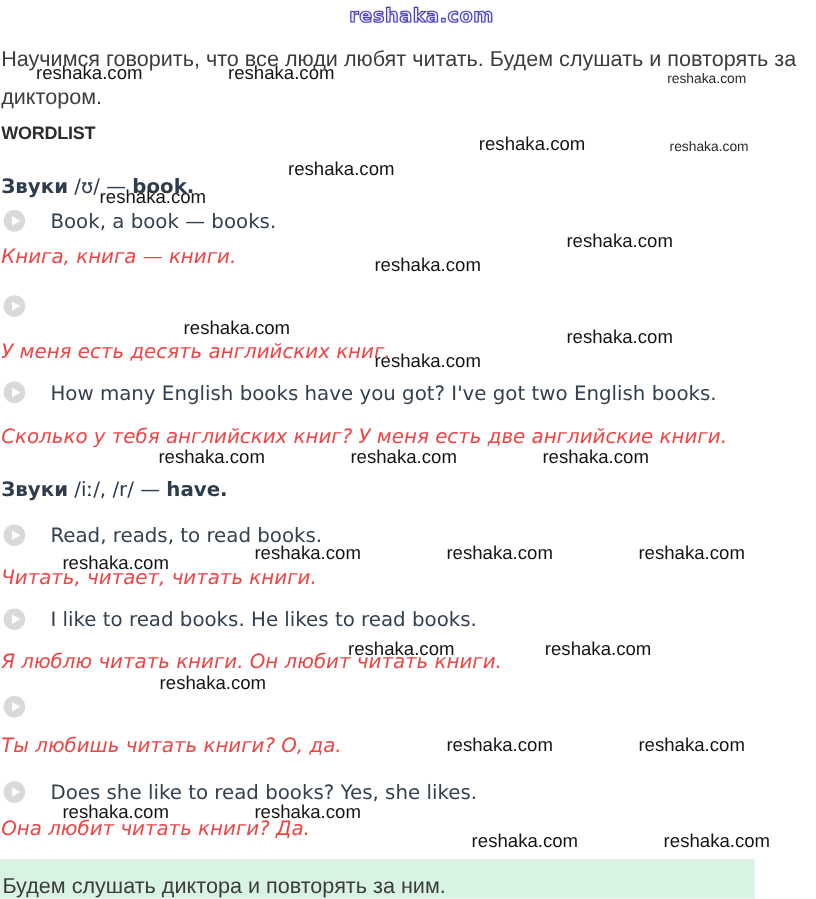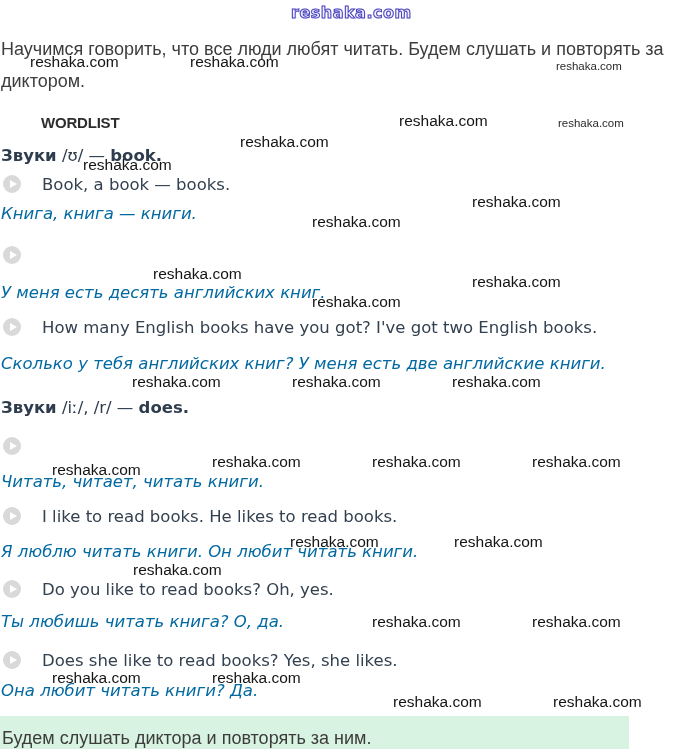--- a/index.html
+++ b/index.html
@@ -32,24 +32,23 @@
     text-shadow:0 0 1px #4a43bd;
     white-space:nowrap;
   }
   
   .intro{
     position:absolute;left:1px;top:33px;width:676px;
     font-size:18px;line-height:32px;
     color:#3d3d3d;
   }
   .wordlist{
-    position:absolute;left:1px;top:114px;
+    position:absolute;left:1px;top:103px;
     font-size:15px;font-weight:bold;letter-spacing:-.2px;
     color:#2d2d2d;
-    margin-left:40px;
   }
   .sound-heading{
     position:absolute;left:1px;
     font-family:"DejaVu Sans",sans-serif;
     font-size:16.5px;
     color:#2e3d4e;
   }
   .sound-heading b{font-weight:bold;}
   .audio-row{
     position:absolute;left:3px;
@@ -76,21 +75,21 @@
     font-family:"DejaVu Sans",sans-serif;
     font-size:16.5px;
     color:#32404f;
     white-space:nowrap;
   }
   .ru-italic{
     position:absolute;left:1px;
     font-family:"DejaVu Sans",sans-serif;
     font-style:italic;
     font-size:16.5px;
-    color:#0369a1;
+    color:#ef4444;
     white-space:nowrap;
   }
   .footer-note{
     position:absolute;left:0;top:716px;
     width:629px;height:45px;
     background:#d9f3e2;
     display:flex;align-items:center;
   }
   .footer-note span{
     padding-left:2px;
@@ -156,44 +155,44 @@
 <div class="ru-italic" style="top:283px">У меня есть десять английских книг.</div>
 
 <div class="audio-row" style="top:318px">
   <button class="play-btn">
       <span class="play-tri"></span>
     </button>
   <span class="en-text">How many English books have you got? I've got two English books.</span>
 </div>
 <div class="ru-italic" style="top:354px">Сколько у тебя английских книг? У меня есть две английские книги.</div>
 
-<div class="sound-heading" style="top:398px"><b>Звуки</b><span> /iː/, /r/ — </span><b>does.</b></div>
+<div class="sound-heading" style="top:398px"><b>Звуки</b><span> /iː/, /r/ — </span><b>have.</b></div>
 
 <div class="audio-row" style="top:437px">
   <button class="play-btn">
       <span class="play-tri"></span>
     </button>
+  <span class="en-text">Read, reads, to read books.</span>
 </div>
 <div class="ru-italic" style="top:472px">Читать, читает, читать книги.</div>
 
 <div class="audio-row" style="top:507px">
   <button class="play-btn">
       <span class="play-tri"></span>
     </button>
   <span class="en-text">I like to read books. He likes to read books.</span>
 </div>
 <div class="ru-italic" style="top:542px">Я люблю читать книги. Он любит читать книги.</div>
 
 <div class="audio-row" style="top:580px">
   <button class="play-btn">
       <span class="play-tri"></span>
     </button>
-  <span class="en-text">Do you like to read books? Oh, yes.</span>
-</div>
-<div class="ru-italic" style="top:612px">Ты любишь читать книга? О, да.</div>
+</div>
+<div class="ru-italic" style="top:612px">Ты любишь читать книги? О, да.</div>
 
 <div class="audio-row" style="top:651px">
   <button class="play-btn">
       <span class="play-tri"></span>
     </button>
   <span class="en-text">Does she like to read books? Yes, she likes.</span>
 </div>
 <div class="ru-italic" style="top:681px">Она любит читать книги? Да.</div>
 
 <div class="footer-note">

